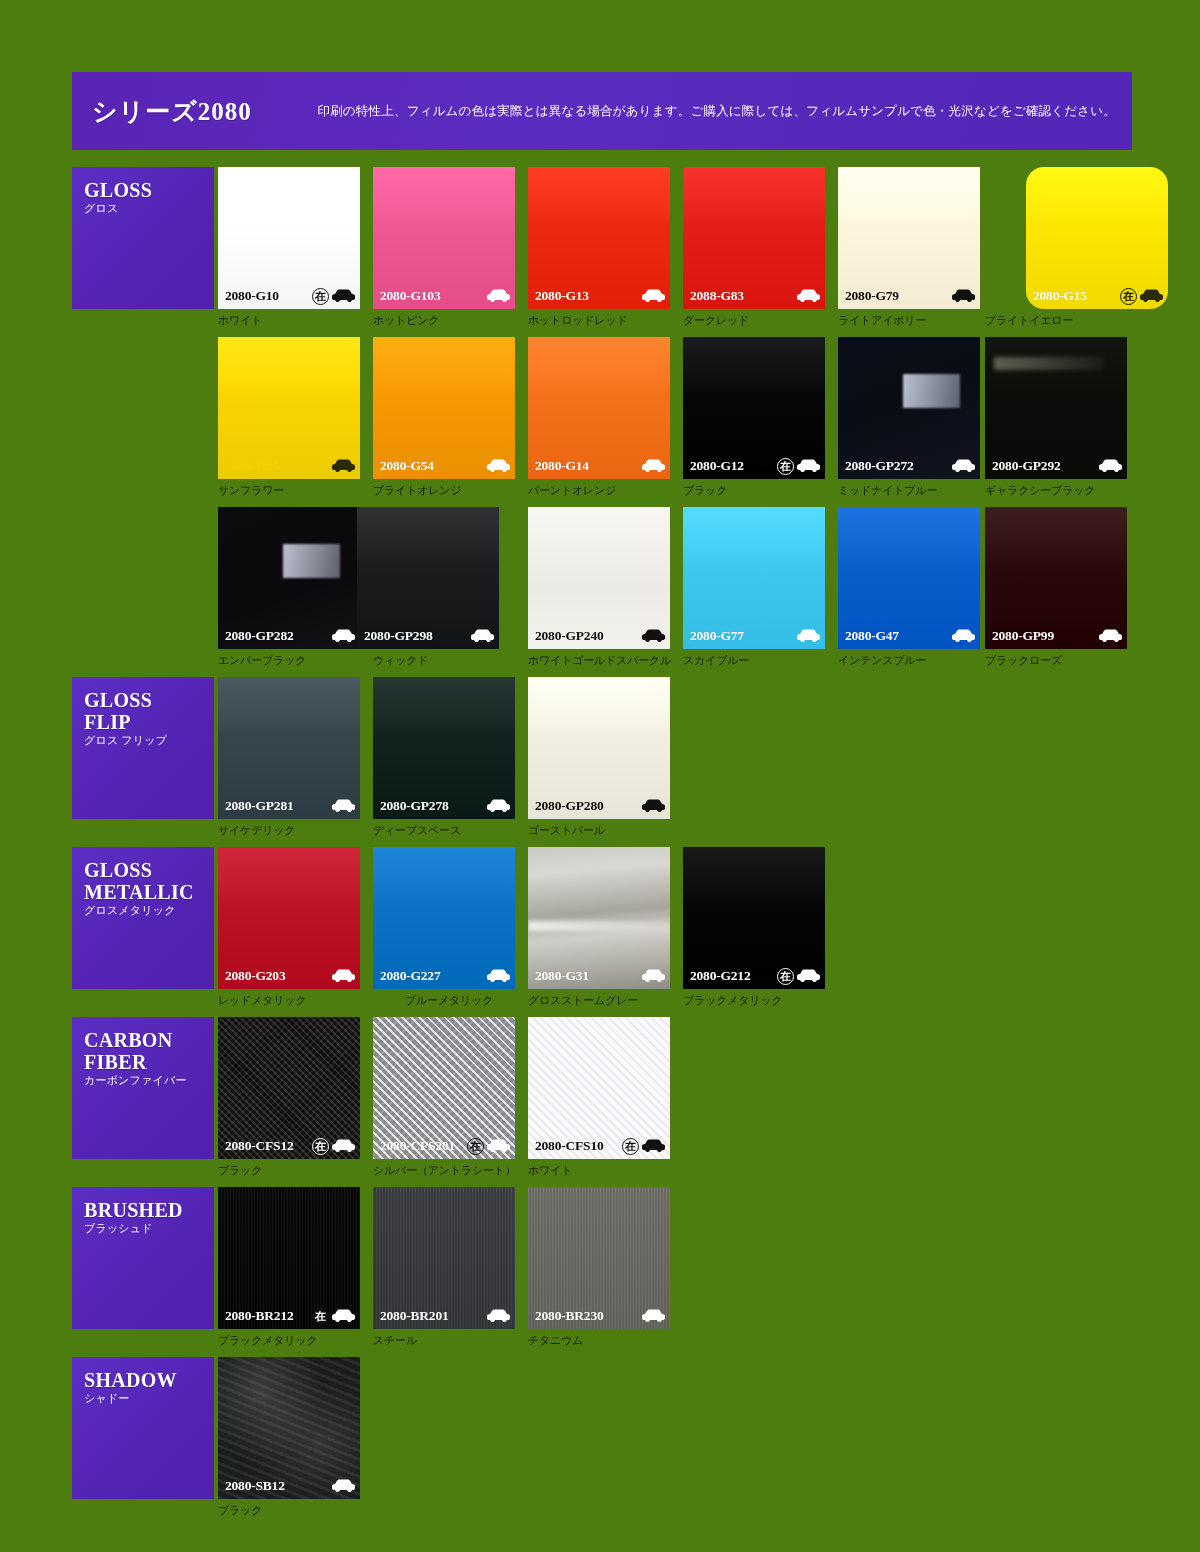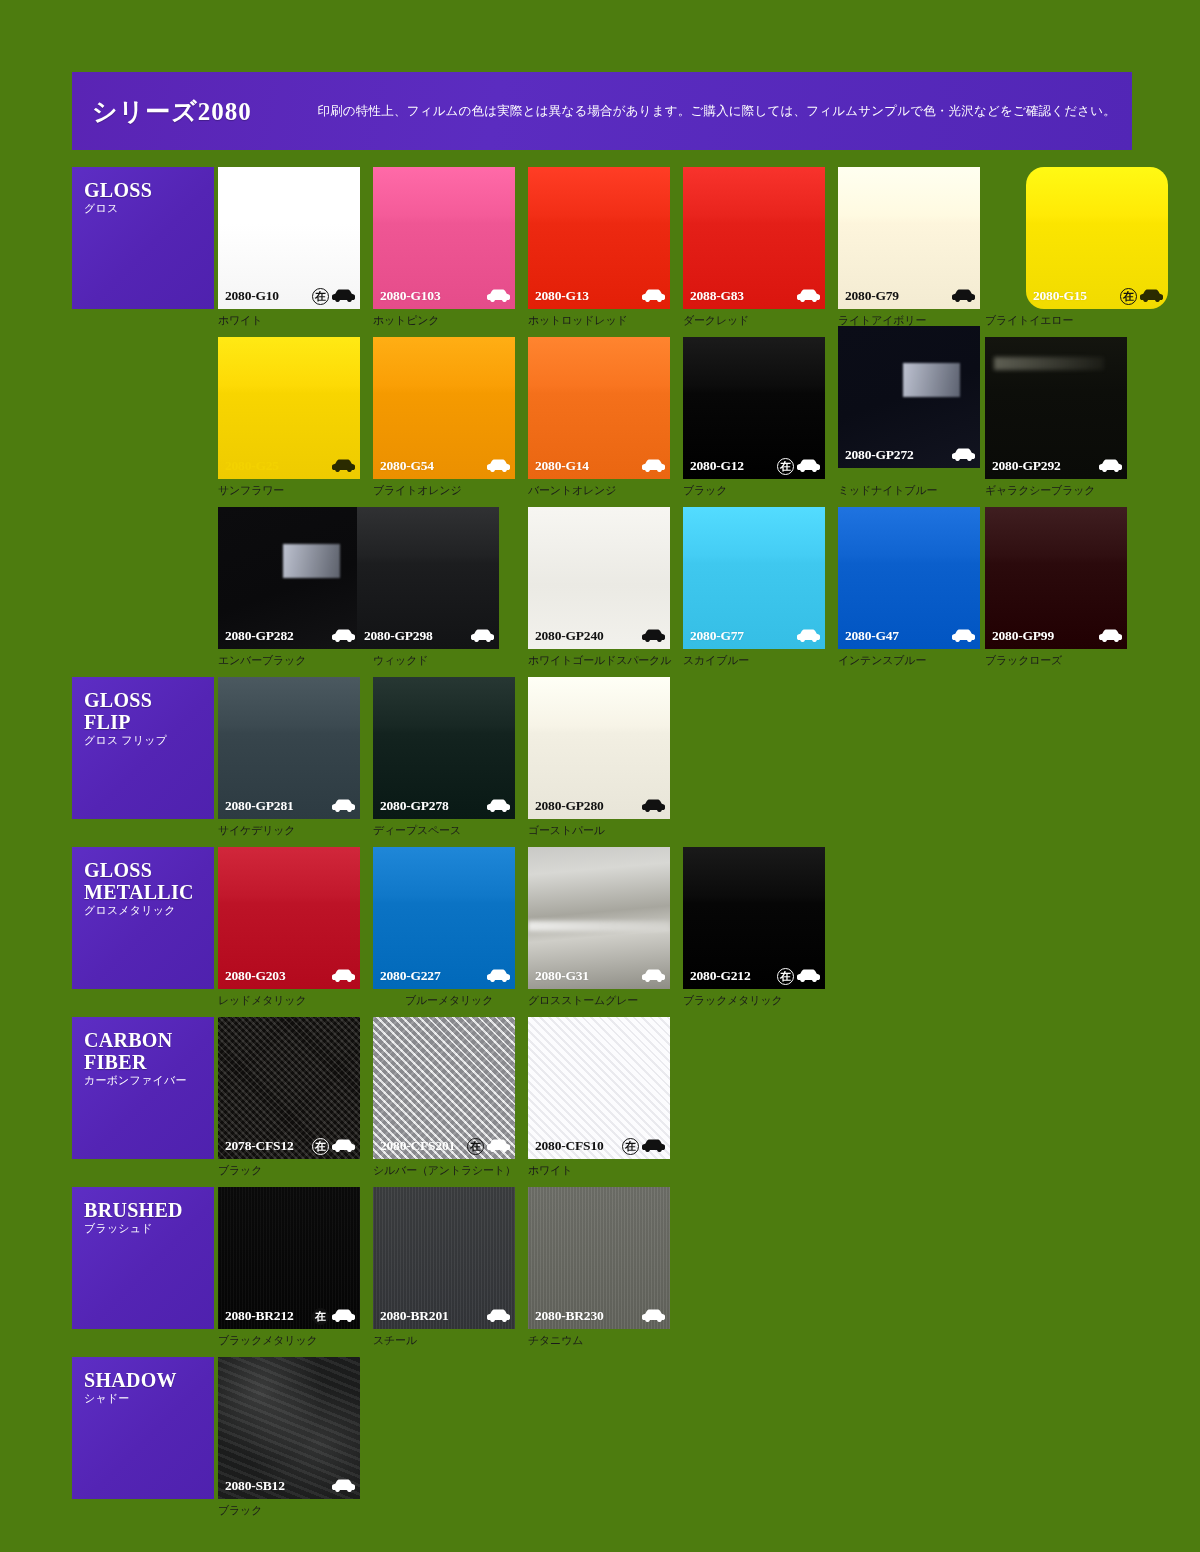--- a/index.html
+++ b/index.html
@@ -326,21 +326,21 @@
               <svg viewBox="0 0 46 30">
                 <path d="M4 22c-2.2 0-4-1.6-4-3.6v-4.2c0-1.5 .9-2.8 2.3-3.3l4.2-1.5 3.1-5.3C10.6 2.3 12.6 1 14.8 1h16.4c2.2 0 4.2 1.3 5.2 3.1l3.1 5.3 4.2 1.5c1.4 .5 2.3 1.8 2.3 3.3v4.2c0 2-1.8 3.6-4 3.6h-2.2a5 5 0 0 1-9.8 0H16a5 5 0 0 1-9.8 0H4z" fill="currentColor"></path>
                 <circle cx="11.1" cy="22" r="3.4" fill="currentColor"></circle>
                 <circle cx="34.9" cy="22" r="3.4" fill="currentColor"></circle>
               </svg>
             </span>
           </span>
         </div>
       </div>
       <div class="name" style="left: 683px; top: 483px;">ブラック</div>
-      <div class="swatch" style="left: 838px; top: 326px; text-align: center;">
+      <div class="swatch" style="left: 838px; top: 337px; text-align: center;">
         <div class="fill tex-gp272"></div>
         <div class="labelbar">
           <span class="code light">2080-GP272</span>
           <span class="icons">
             <span class="car" style="color: rgb(255, 255, 255);">
               <svg viewBox="0 0 46 30">
                 <path d="M4 22c-2.2 0-4-1.6-4-3.6v-4.2c0-1.5 .9-2.8 2.3-3.3l4.2-1.5 3.1-5.3C10.6 2.3 12.6 1 14.8 1h16.4c2.2 0 4.2 1.3 5.2 3.1l3.1 5.3 4.2 1.5c1.4 .5 2.3 1.8 2.3 3.3v4.2c0 2-1.8 3.6-4 3.6h-2.2a5 5 0 0 1-9.8 0H16a5 5 0 0 1-9.8 0H4z" fill="currentColor"></path>
                 <circle cx="11.1" cy="22" r="3.4" fill="currentColor"></circle>
                 <circle cx="34.9" cy="22" r="3.4" fill="currentColor"></circle>
               </svg>
@@ -591,21 +591,21 @@
       <div class="cat" style="position: absolute; left: 72px; top: 1017px;">
         <div class="cat-en">
           <div>CARBON</div>
           <div>FIBER</div>
         </div>
         <div class="cat-jp">カーボンファイバー</div>
       </div>
       <div class="swatch" style="left: 218px; top: 1017px;">
         <div class="fill tex-cf-black"></div>
         <div class="labelbar">
-          <span class="code light">2078-CFS12</span>
+          <span class="code light">2080-CFS12</span>
           <span class="icons">
             <span class="zai ondark">在</span>
             <span class="car" style="color: rgb(255, 255, 255);">
               <svg viewBox="0 0 46 30">
                 <path d="M4 22c-2.2 0-4-1.6-4-3.6v-4.2c0-1.5 .9-2.8 2.3-3.3l4.2-1.5 3.1-5.3C10.6 2.3 12.6 1 14.8 1h16.4c2.2 0 4.2 1.3 5.2 3.1l3.1 5.3 4.2 1.5c1.4 .5 2.3 1.8 2.3 3.3v4.2c0 2-1.8 3.6-4 3.6h-2.2a5 5 0 0 1-9.8 0H16a5 5 0 0 1-9.8 0H4z" fill="currentColor"></path>
                 <circle cx="11.1" cy="22" r="3.4" fill="currentColor"></circle>
                 <circle cx="34.9" cy="22" r="3.4" fill="currentColor"></circle>
               </svg>
             </span>
           </span>

